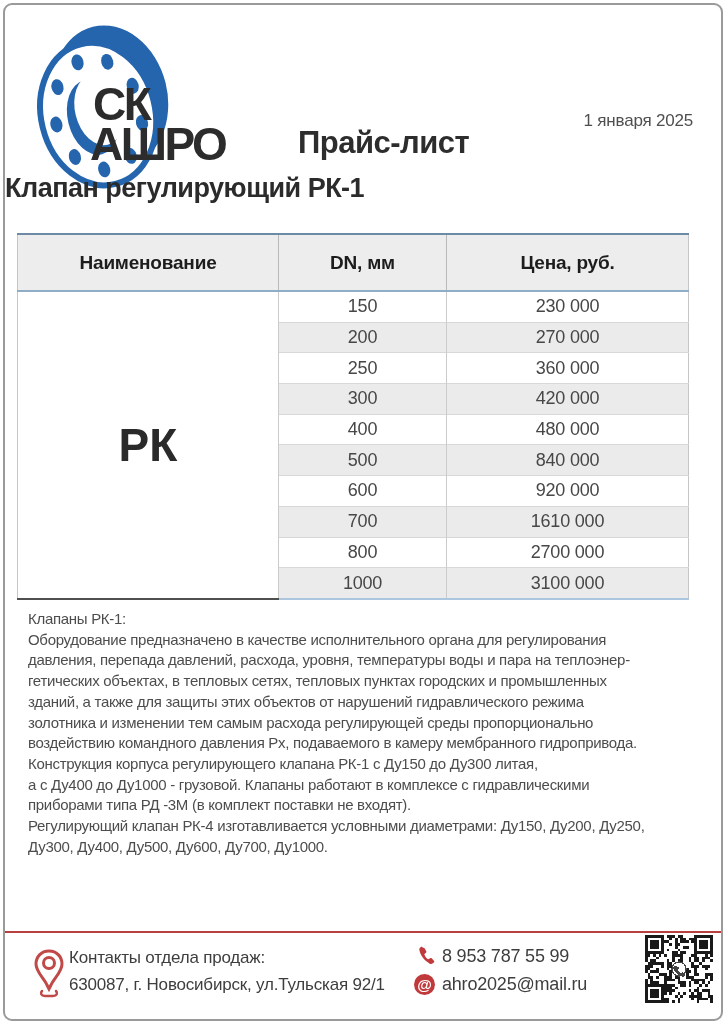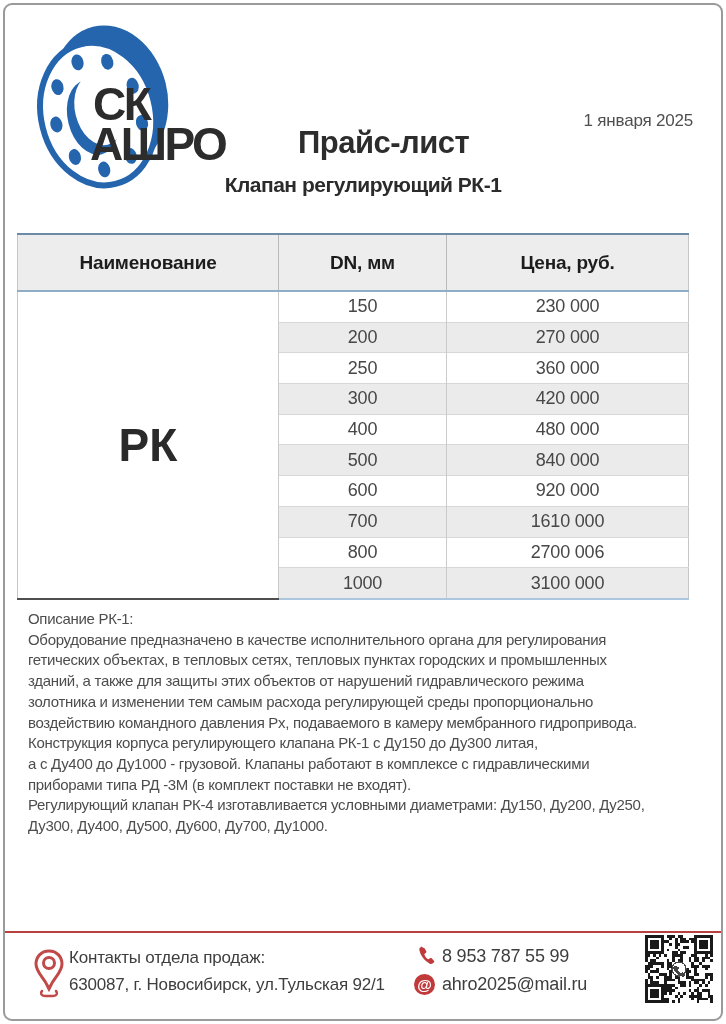--- a/index.html
+++ b/index.html
@@ -10,22 +10,22 @@
   
   .flange{position:absolute;left:22px;top:18px;width:150px;height:172px;}
   .logo-text{position:absolute;color:#2c2c2c;font-weight:900;letter-spacing:-2.5px;
              line-height:1;transform:scaleY(1.02);}
   #logo-line1{left:88px;top:76px;font-size:46px;text-align:right;}
   #logo-line2{left:85px;top:116px;font-size:46px;}
 
   
   .doc-title{position:absolute;left:293px;top:96px;font-size:31px;font-weight:700;color:#2d2d2d;letter-spacing:-0.5px;margin-top:24px;}
   .doc-date{position:absolute;right:28px;top:106px;font-size:17px;color:#4f4f4f;}
-  .doc-heading{position:absolute;left:0;right:0;top:168px;text-align:center;
-               font-size:21px;font-weight:700;color:#2b2b2b;letter-spacing:-0.5px;}
+  .doc-heading{position:absolute;left:0;right:0;top:168px;
+               font-size:27px;font-weight:700;color:#2b2b2b;letter-spacing:-0.5px;}
 
   
   table.price{position:absolute;left:12px;top:228px;width:671px;border-collapse:collapse;
               table-layout:fixed;border-left:1px solid #c6c6c6;border-right:1px solid #c6c6c6;}
   table.price th{height:53px;background:#ededed;font-size:19px;font-weight:700;color:#1c1c1c;
                  border-top:2px solid #6d8ba6;border-bottom:2px solid #8fadc6;text-align:center;}
   table.price th + th{border-left:1px solid #b9b9b9;}
   table.price td{height:29.7px;font-size:18px;color:#474747;text-align:center;
                  border-top:1px solid #d8d8d8;padding:0;}
   table.price tr.stripe td{background:#ebebeb;}
@@ -124,32 +124,33 @@
         <tr>
           <td>600</td>
           <td class="price-col">920 000</td>
         </tr>
         <tr class="stripe">
           <td>700</td>
           <td class="price-col">1610 000</td>
         </tr>
         <tr>
           <td>800</td>
-          <td class="price-col">2700 006</td>
+          <td class="price-col">2700 000</td>
         </tr>
         <tr class="stripe">
           <td class="last">1000</td>
           <td class="price-col last">3100 000</td>
         </tr>
       </tbody>
   </table>
 
   <div class="description" id="description">
-      <div>Описание  РК-1:</div>
+      <div>Клапаны  РК-1:</div>
       <div>Оборудование предназначено в качестве исполнительного органа для регулирования</div>
+      <div>давления, перепада давлений, расхода, уровня, температуры воды и пара на теплоэнер-</div>
       <div>гетических объектах, в тепловых сетях, тепловых пунктах городских и промышленных</div>
       <div>зданий, а также для защиты этих объектов от нарушений гидравлического режима</div>
       <div>золотника и изменении тем самым расхода регулирующей среды пропорционально</div>
       <div>воздействию командного давления Рх, подаваемого в камеру мембранного гидропривода.</div>
       <div>Конструкция корпуса регулирующего клапана РК-1 с Ду150 до Ду300 литая,</div>
       <div>а с Ду400 до Ду1000 - грузовой. Клапаны работают в комплексе с гидравлическими</div>
       <div>приборами типа РД -3М (в комплект поставки не входят).</div>
       <div>Регулирующий клапан РК-4 изготавливается условными диаметрами: Ду150, Ду200, Ду250,</div>
       <div>Ду300, Ду400, Ду500, Ду600, Ду700, Ду1000.</div>
     </div>

